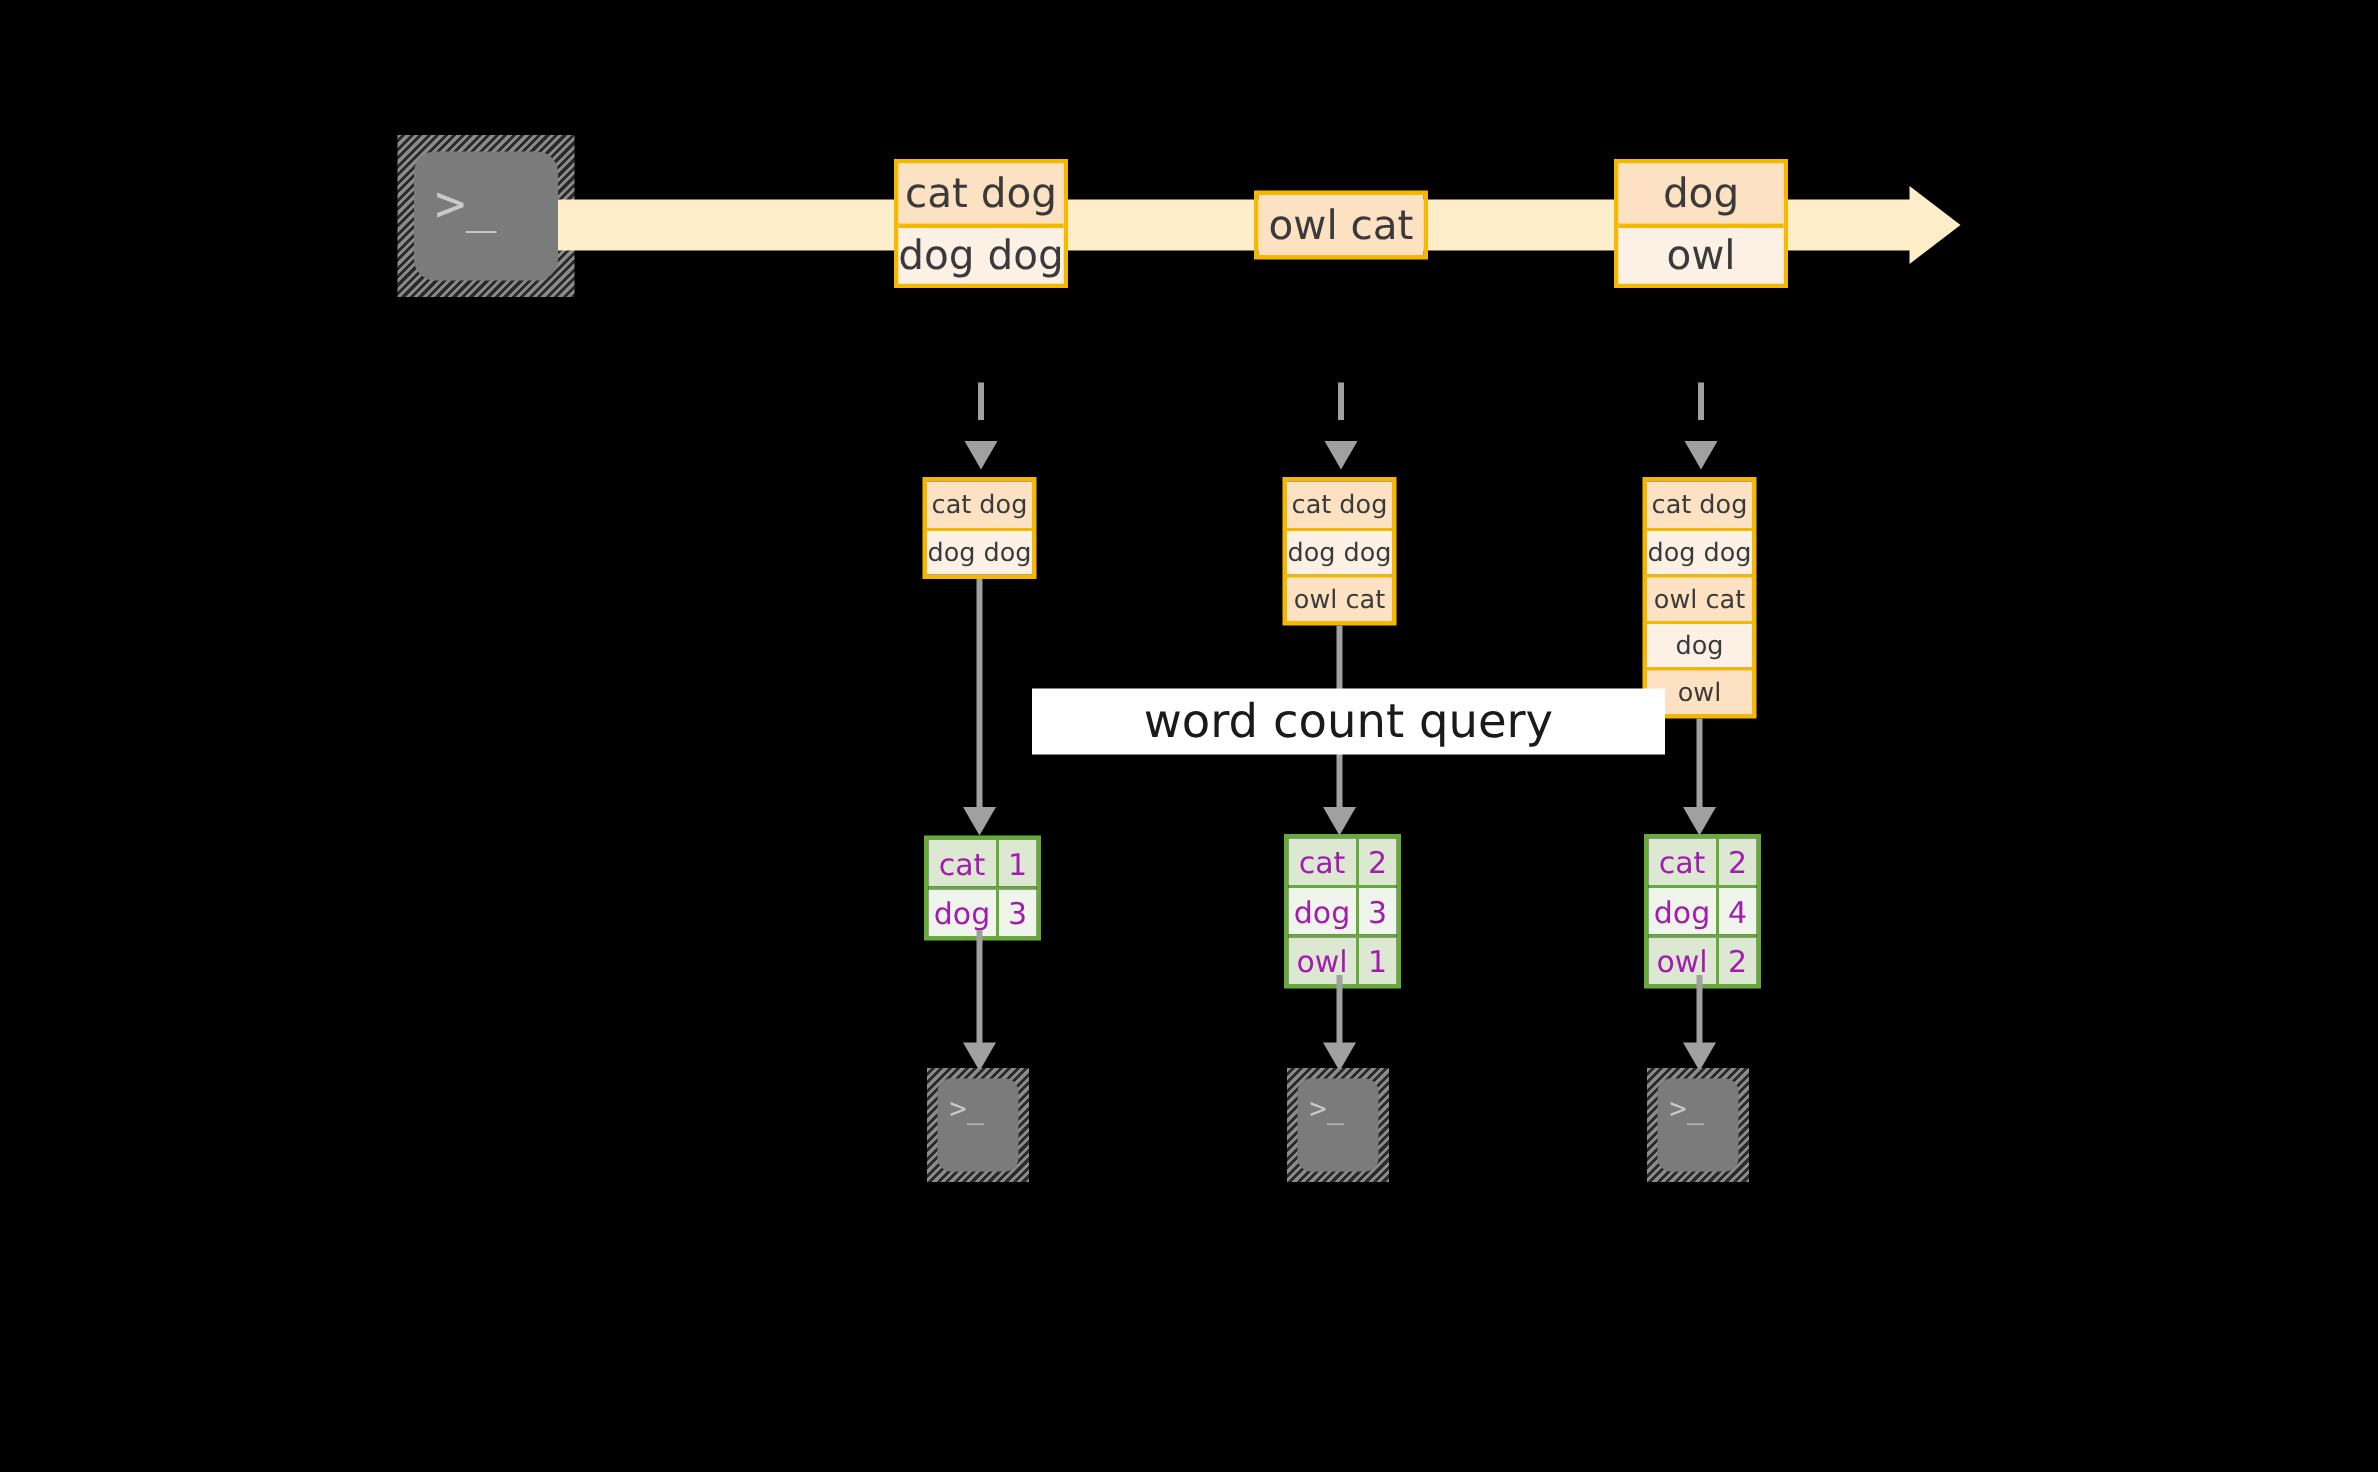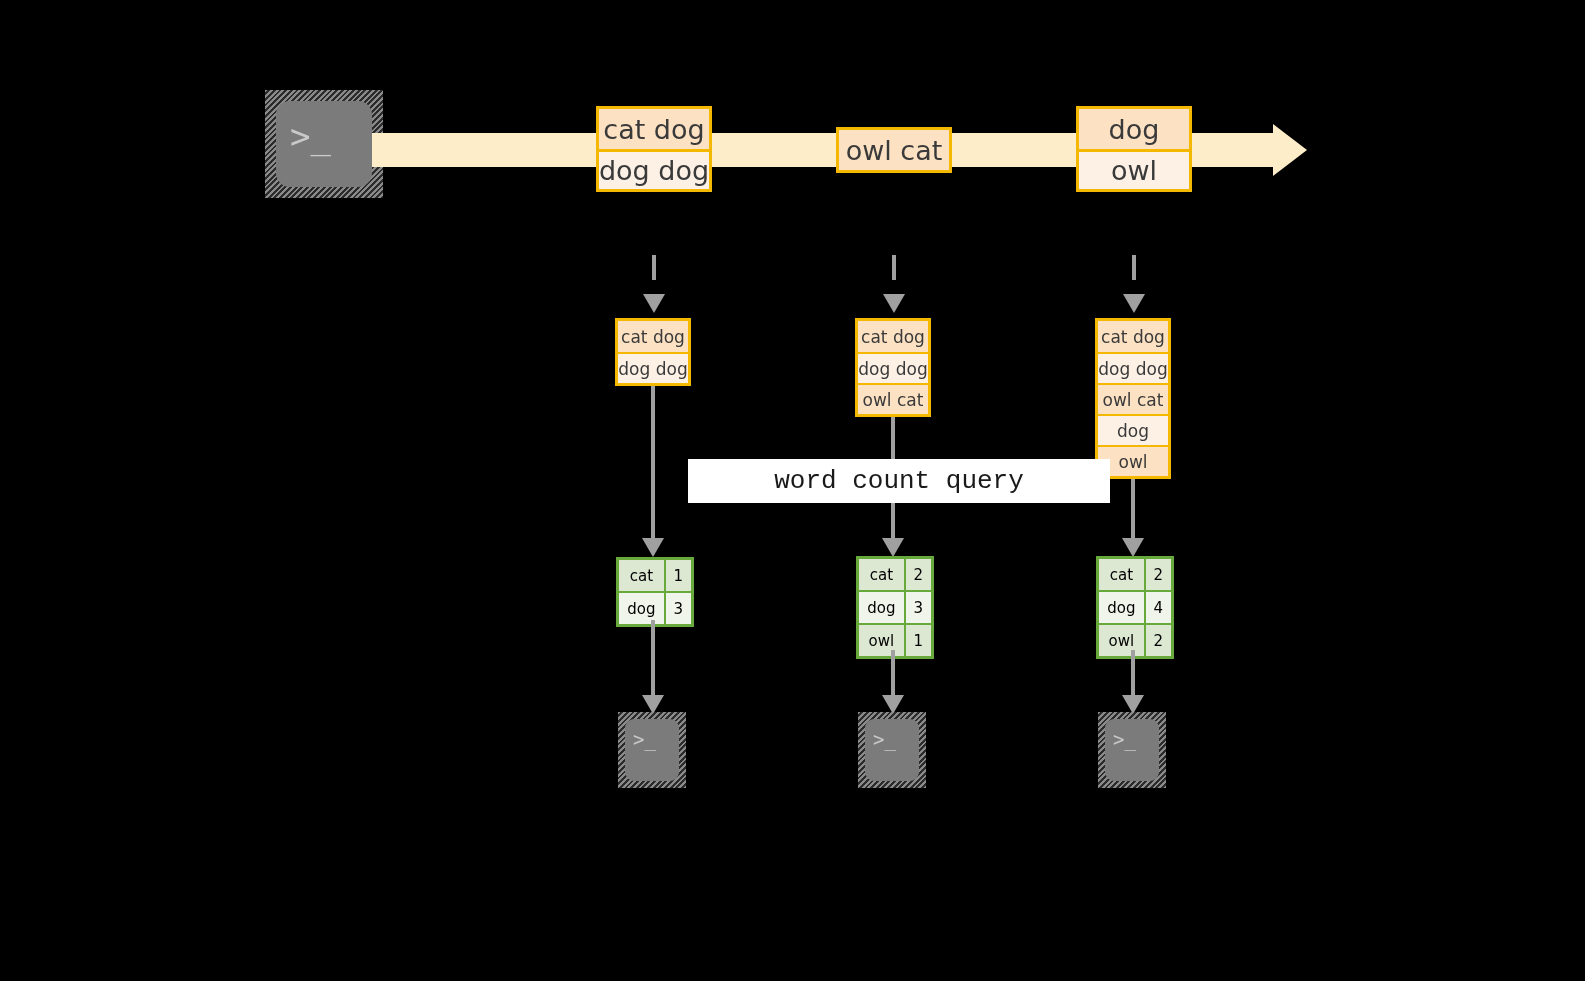--- a/index.html
+++ b/index.html
@@ -114,22 +114,22 @@
     display: flex;
     flex: 1 1 auto;
     height: 31px;
   }
   .resrow + .resrow { border-top: 2px solid #68a93c; }
   .rescell {
     box-sizing: border-box;
     display: flex;
     align-items: center;
     justify-content: center;
-    color: #000000;
-    font-size: 15px;
+    color: #a21caf;
+    font-size: 20px;
     white-space: nowrap;
   }
   .rescell.key { width: 46px; }
   .rescell.val { width: 28px; border-left: 2px solid #68a93c; }
   .resrow.dark  .rescell { background: #dde8d3; }
   .resrow.light .rescell { background: #eff5ea; }
 
   
   .vline {
     position: absolute;
@@ -152,23 +152,22 @@
   
   .label-band {
     position: absolute;
     background: #ffffff;
     display: flex;
     align-items: center;
     justify-content: center;
   }
   .label-band .label-text {
     color: #1a1a1a;
-    font-size: 26px;
+    font-size: 31px;
     white-space: nowrap;
-    font-family: Liberation Mono, monospace;
   }
 </style>
 </head>
 <body>
 
 <div id="canvas">
 
   <div class="terminal big" style="left:265px; top:90px; width:118px; height:108px;">
     <div class="inner">
       <span class="prompt">&gt;_</span>

